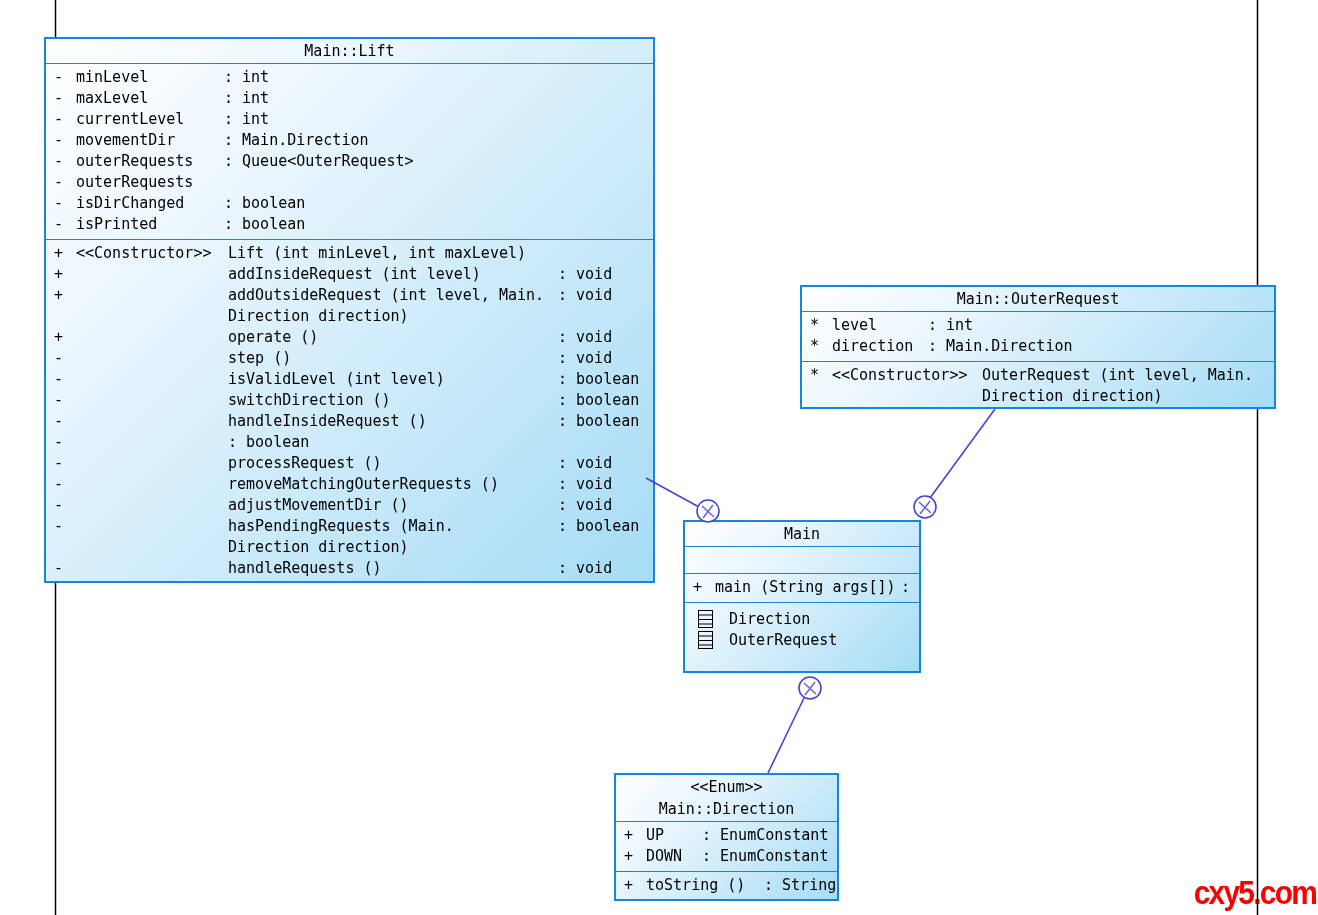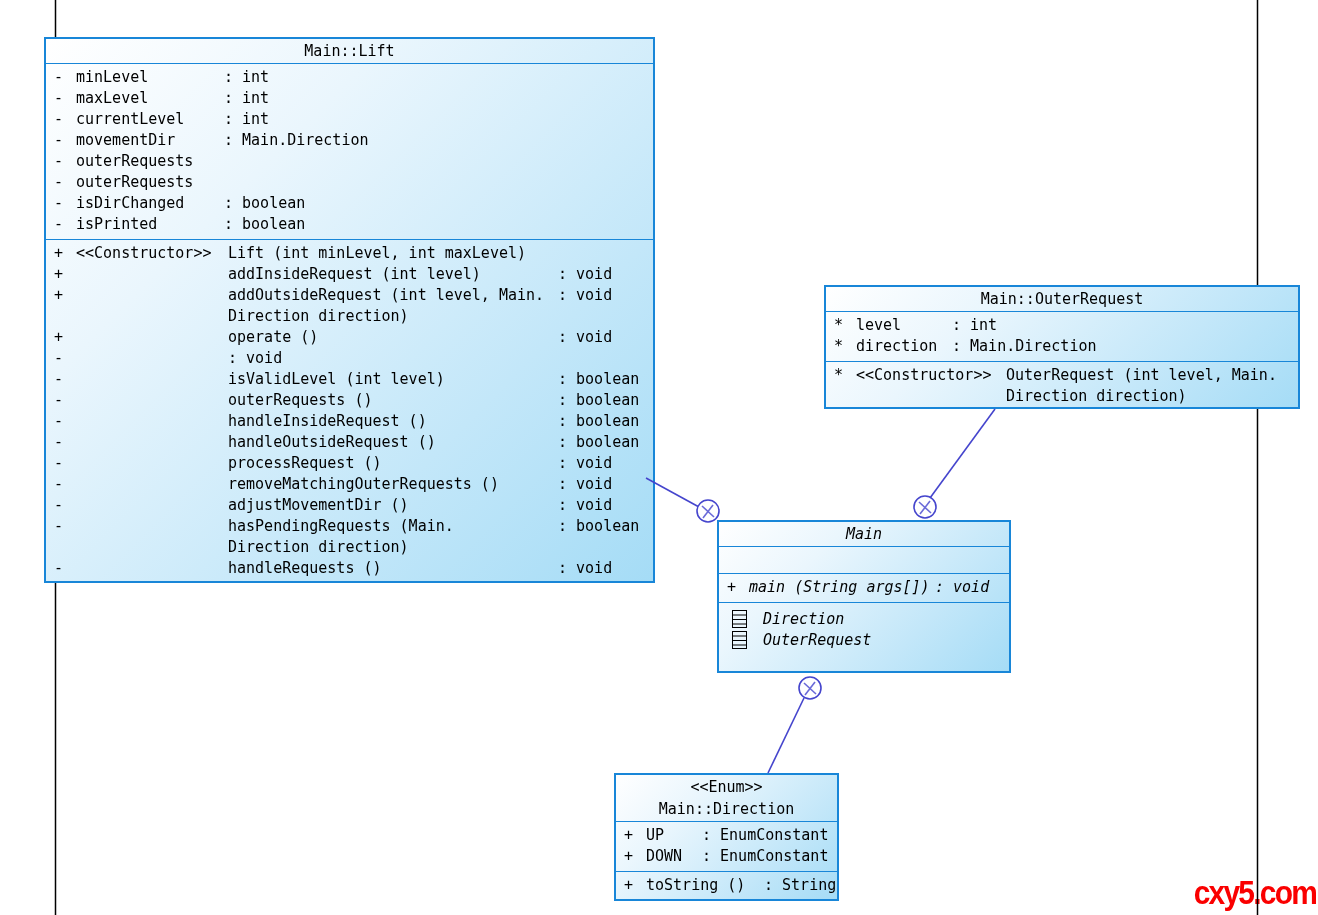--- a/index.html
+++ b/index.html
@@ -13,22 +13,22 @@
   #frame-lines{z-index:1;}
   #connector-layer{z-index:3;}
 
   .classbox{
     position:absolute;box-sizing:border-box;z-index:2;
     border:2px solid #1886d8;
     background:linear-gradient(135deg,#ffffff 0%,#eaf6fd 30%,#c3e7f9 70%,#a5dcf6 100%);
     overflow:hidden;
   }
   #box-lift{left:36px;top:37px;width:611px;height:546px;margin-left:8px;}
-  #box-outer_request{left:800px;top:285px;width:476px;height:124px;margin-left:24px;}
-  #box-main{left:717px;top:520px;width:294px;height:153px;font-style:italic;}
+  #box-outer_request{left:800px;top:285px;width:476px;height:124px;}
+  #box-main{left:683px;top:520px;width:238px;height:153px;}
   #box-direction{left:614px;top:773px;width:225px;height:128px;}
 
   .compartment{box-sizing:border-box;}
   .compartment + .compartment{border-top:1px solid #1886d8;}
   .title-comp{text-align:center;padding:1px 4px;}
   .tline{line-height:22px;white-space:nowrap;}
   .attrs,.methods,.nested{padding:3px 8px 4px 8px;}
   .attrs.empty{height:27px;padding:0;}
   .row{display:grid;line-height:21px;align-items:start;}
   .row span{display:block;white-space:nowrap;overflow:visible;}
@@ -86,20 +86,21 @@
         <span class="rtype">: int</span>
       </div>
       <div class="row a-row">
         <span class="marker">-</span>
         <span class="rname">movementDir</span>
         <span class="rtype">: Main.Direction</span>
       </div>
       <div class="row a-row">
         <span class="marker">-</span>
         <span class="rname">outerRequests</span>
+        <span class="rtype">: Queue&lt;OuterRequest&gt;</span>
       </div>
       <div class="row a-row">
         <span class="marker">-</span>
         <span class="rname">outerRequests</span>
       </div>
       <div class="row a-row">
         <span class="marker">-</span>
         <span class="rname">isDirChanged</span>
         <span class="rtype">: boolean</span>
       </div>
@@ -131,44 +132,44 @@
       </div>
       <div class="row m-row">
         <span class="marker">+</span>
         <span class="stereo"></span>
         <span class="rname">operate ()</span>
         <span class="rtype">: void</span>
       </div>
       <div class="row m-row">
         <span class="marker">-</span>
         <span class="stereo"></span>
+        <span class="rname">step ()</span>
         <span class="rtype">: void</span>
       </div>
       <div class="row m-row">
         <span class="marker">-</span>
         <span class="stereo"></span>
         <span class="rname">isValidLevel (int level)</span>
         <span class="rtype">: boolean</span>
       </div>
       <div class="row m-row">
         <span class="marker">-</span>
         <span class="stereo"></span>
-        <span class="rname">outerRequests ()</span>
+        <span class="rname">switchDirection ()</span>
         <span class="rtype">: boolean</span>
       </div>
       <div class="row m-row">
         <span class="marker">-</span>
         <span class="stereo"></span>
         <span class="rname">handleInsideRequest ()</span>
         <span class="rtype">: boolean</span>
       </div>
       <div class="row m-row">
         <span class="marker">-</span>
         <span class="stereo"></span>
-        <span class="rname">handleOutsideRequest ()</span>
         <span class="rtype">: boolean</span>
       </div>
       <div class="row m-row">
         <span class="marker">-</span>
         <span class="stereo"></span>
         <span class="rname">processRequest ()</span>
         <span class="rtype">: void</span>
       </div>
       <div class="row m-row">
         <span class="marker">-</span>

